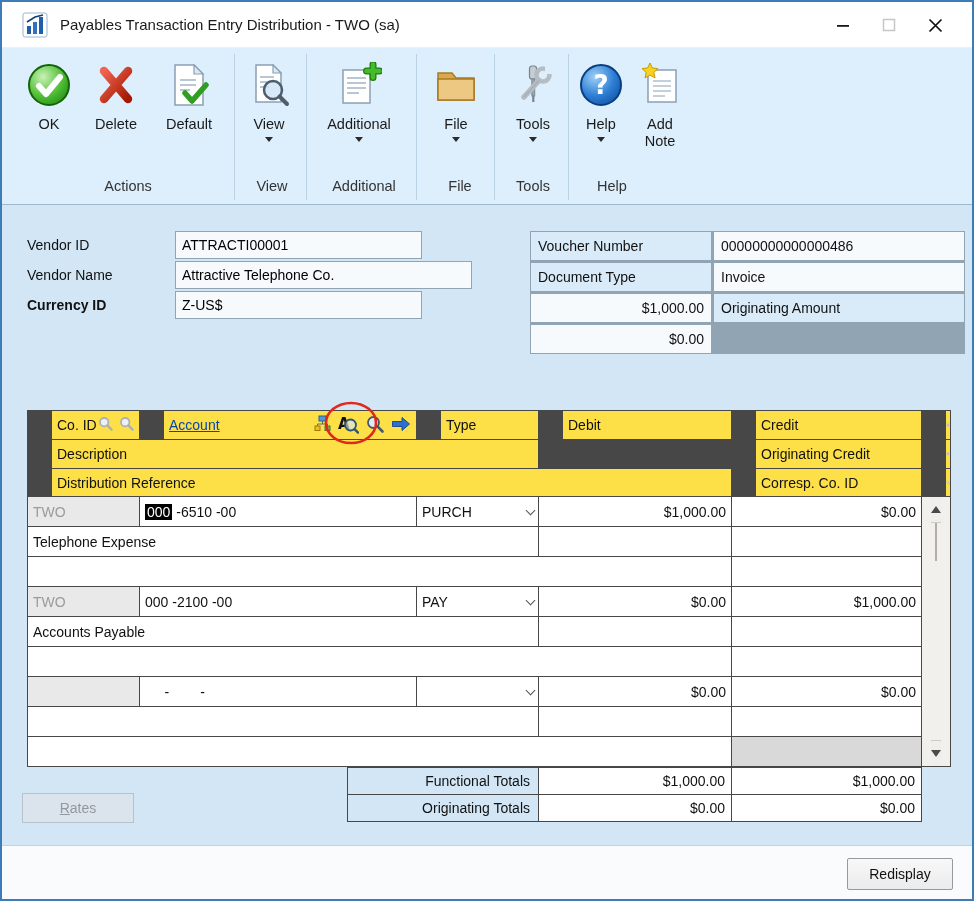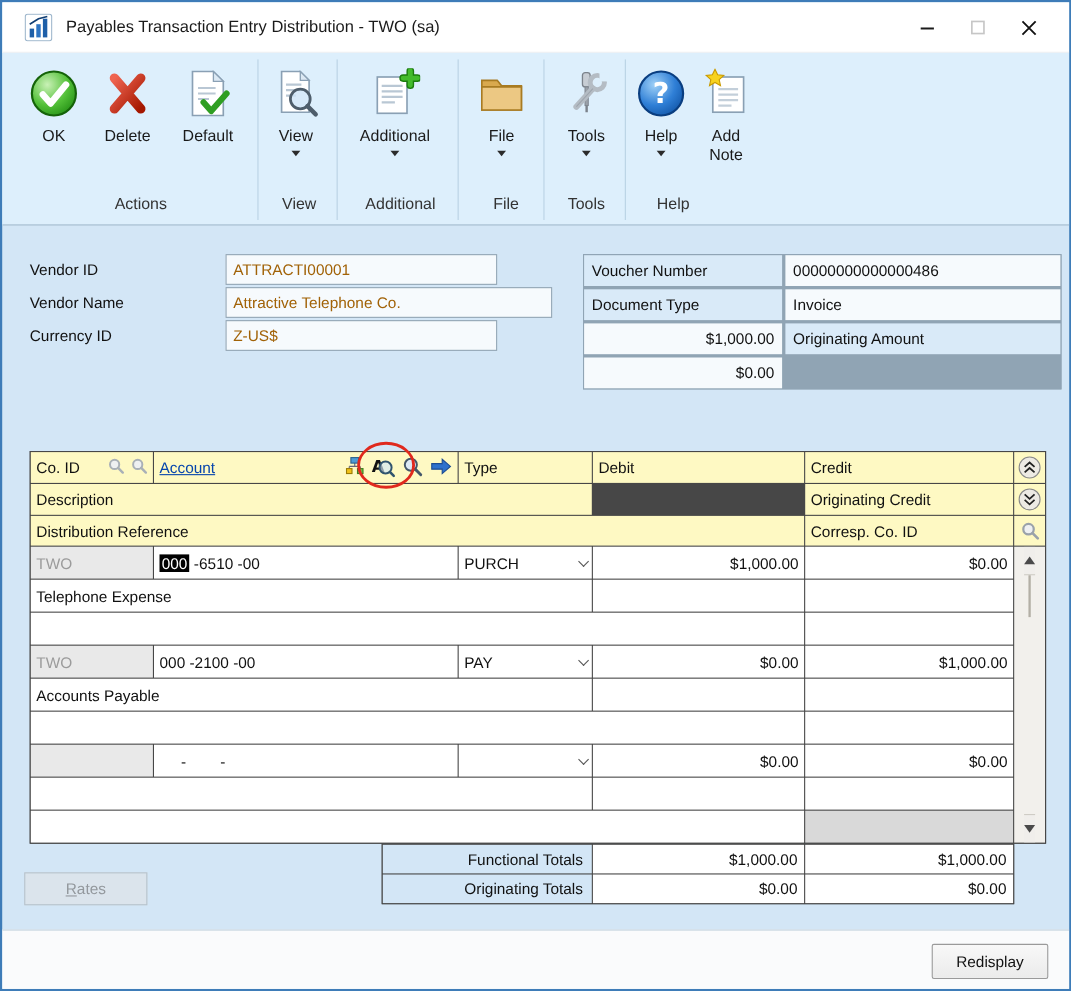--- a/index.html
+++ b/index.html
@@ -26,40 +26,40 @@
   .tb-btn { position: absolute; top: 8px; height: 120px; display: flex; flex-direction: column; align-items: center; cursor: pointer; }
   .tb-icon { height: 58px; display: flex; align-items: center; justify-content: center; }
   .tb-label { font-size: 14.5px; color: #1a1a1a; text-align: center; line-height: 17px; margin-top: 2px; }
   .tb-dd { margin-top: 4px; width: 0; height: 0; border-left: 4px solid transparent; border-right: 4px solid transparent; border-top: 5px solid #2b2b2b; }
   .tb-sep { position: absolute; top: 6px; height: 146px; width: 1px; background: #b9d2e4; }
   .tb-group { position: absolute; top: 130px; height: 20px; font-size: 14.5px; color: #333; text-align: center; }
   
   .fld-label { position: absolute; font-size: 14px; color: #111; height: 28px; display: flex; align-items: center; }
   .fld-box {
     position: absolute; height: 28px; background: #f6fafd; border: 1px solid #90a4b4;
-    font-size: 14px; color: #a16207; display: flex; align-items: center; padding: 0 6px; margin-left: 30px;
+    font-size: 14px; color: #000000; display: flex; align-items: center; padding: 0 6px;
   }
   .right-table {
     position: absolute; left: 528px; top: 229px;
     display: grid; grid-template-columns: 180px 250px; grid-template-rows: repeat(4, 28px);
     gap: 3px; background: #90a4b4; border: 1px solid #90a4b4;
   }
   .rt-label { background: #d9eaf8; font-size: 14px; display: flex; align-items: center; padding: 0 7px; color: #111; }
   .rt-value { background: #f6fafd; font-size: 14px; display: flex; align-items: center; padding: 0 7px; color: #111; }
   .rt-right { justify-content: flex-end; }
   
   .dist-grid {
     position: absolute; left: 25px; top: 408px;
     display: grid;
     grid-template-columns: 111px 276px 121px 192px 189px 28px;
     grid-template-rows: 28px 28px 27px repeat(9, 29px);
     gap: 1px; background: #474747; border: 1px solid #474747;
   }
   .gcell { background: #ffffff; display: flex; align-items: center; padding: 0 5px; font-size: 14px; color: #111; overflow: hidden; }
-  .ghead { background: #fef9c3; }
+  .ghead { background: #fde047; margin-left: 24px; }
   .gcenter { justify-content: center; padding: 0; }
   .amount { justify-content: flex-end; }
   .co-cell { background: #e9e9e9; color: #9b9b9b; }
   .gray-cell { background: #d9d9d9; }
   .acct-link { color: #0645ad; text-decoration: underline; cursor: pointer; }
   .hdr-icons { margin-left: auto; display: flex; align-items: center; gap: 6px; }
   .pre { white-space: pre; }
   .seg-sel { background: #000; color: #fff; padding: 0 2px; white-space: pre; }
   .combo { display: flex; align-items: center; justify-content: space-between; width: 100%; height: 100%; cursor: default; }
   .combo-chev { width: 7px; height: 7px; border-right: 1.6px solid #555; border-bottom: 1.6px solid #555; transform: rotate(45deg); margin-right: 4px; margin-top: -3px; }
@@ -285,21 +285,21 @@
     <div class="tb-group" style="left:496px;width:70px;">Tools</div>
     <div class="tb-group" style="left:570px;width:80px;">Help</div>
   </div>
 
   <div class="fld-label" style="left:25px;top:229px;">Vendor ID</div>
   <div class="fld-box" style="left:173px;top:229px;width:247px;">ATTRACTI00001</div>
 
   <div class="fld-label" style="left:25px;top:259px;">Vendor Name</div>
   <div class="fld-box" style="left:173px;top:259px;width:297px;">Attractive Telephone Co.</div>
 
-  <div class="fld-label" style="left:25px;top:289px;">Currency ID</div>
+  <div class="fld-label" style="left:25px;top:289px;font-weight:bold;">Currency ID</div>
   <div class="fld-box" style="left:173px;top:289px;width:247px;">Z-US$</div>
 
   <div class="right-table">
     <div class="rt-label">Voucher Number</div>
     <div class="rt-value">00000000000000486</div>
     <div class="rt-label">Document Type</div>
     <div class="rt-value">Invoice</div>
     <div class="rt-value rt-right">$1,000.00</div>
     <div class="rt-label">Originating Amount</div>
     <div class="rt-value rt-right">$0.00</div>

